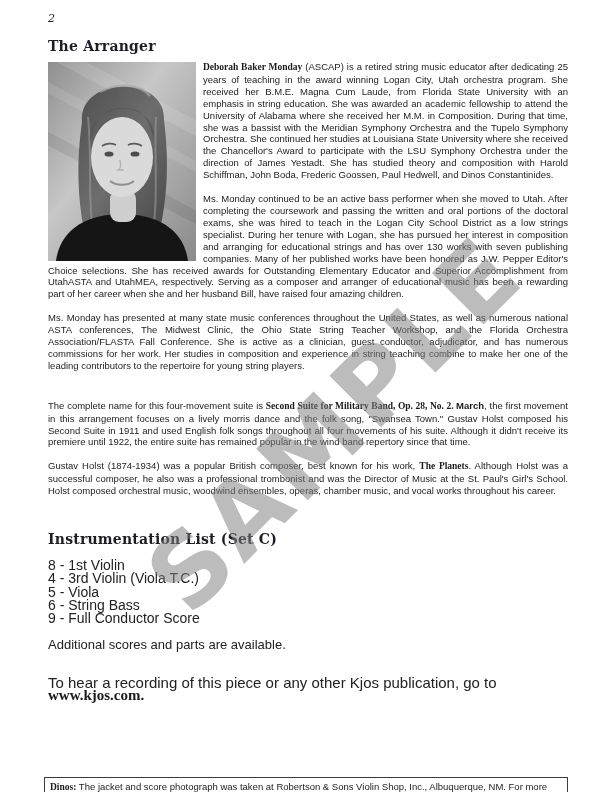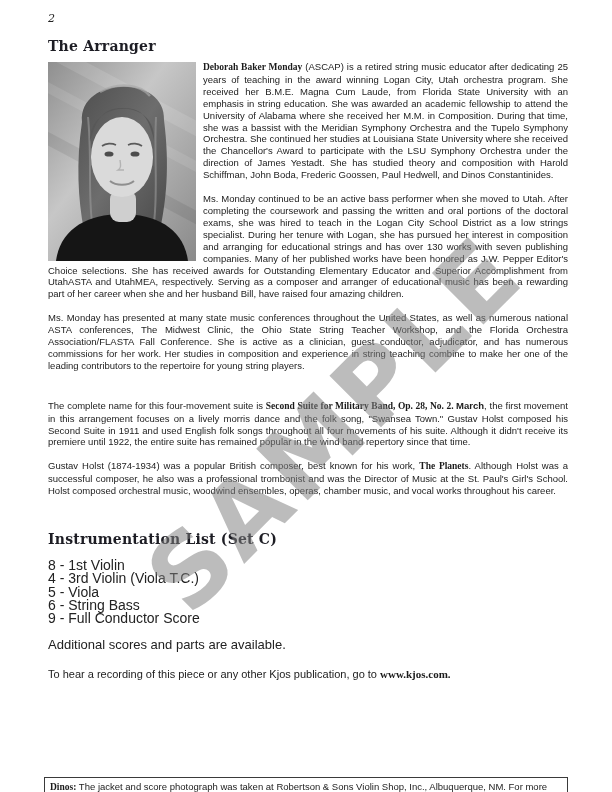--- a/index.html
+++ b/index.html
@@ -43,21 +43,21 @@
   }
   .photo-wrap svg { display:block; }
   .arrangement-section { margin-top:28px; }
   .instrumentation-section { margin-top:34px; }
   .instrument-list { margin-top:12px; }
   .instrument-item {
     font-size:14px;
     line-height:13.2px;
   }
   .additional-line { margin-top:14px; font-size:13px; line-height:12px; }
-  .kjos-line { margin-top:17px; font-size:11px; line-height:12px; }
+  .kjos-line { margin-top:26px; font-size:15px; line-height:12px; }
   b.inline-bold { font-weight:bold; color:#1b1b1b;font-family:Liberation Serif, serif; }
   b.inline-bold-italic { font-weight:bold; color:#1b1b1b; }
   .credit-box {
     position:absolute;
     left:44px; right:44px; top:777px;
     height:30px;
     border:1px solid #3a3a3a;
     border-bottom:none;
     padding:3px 5px 0 5px;
     font-size:9.5px;

